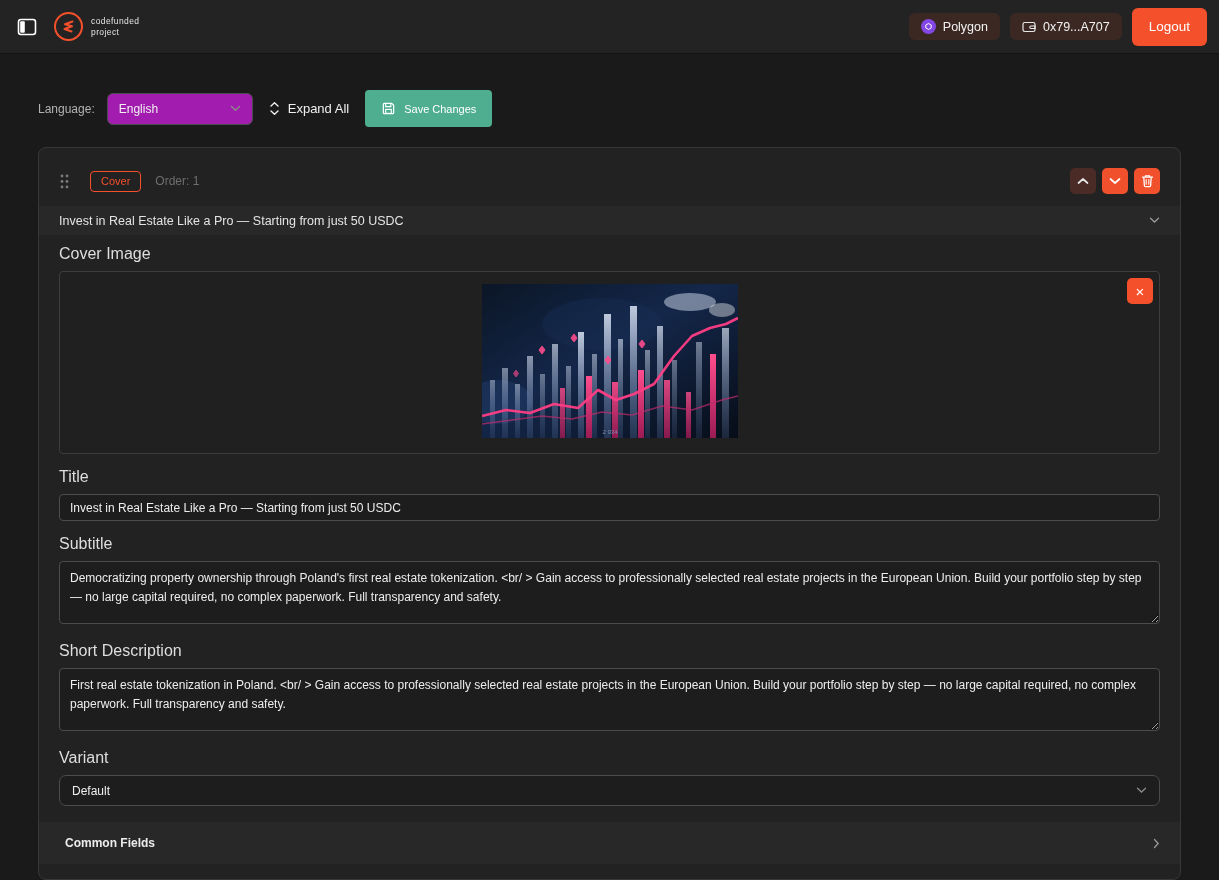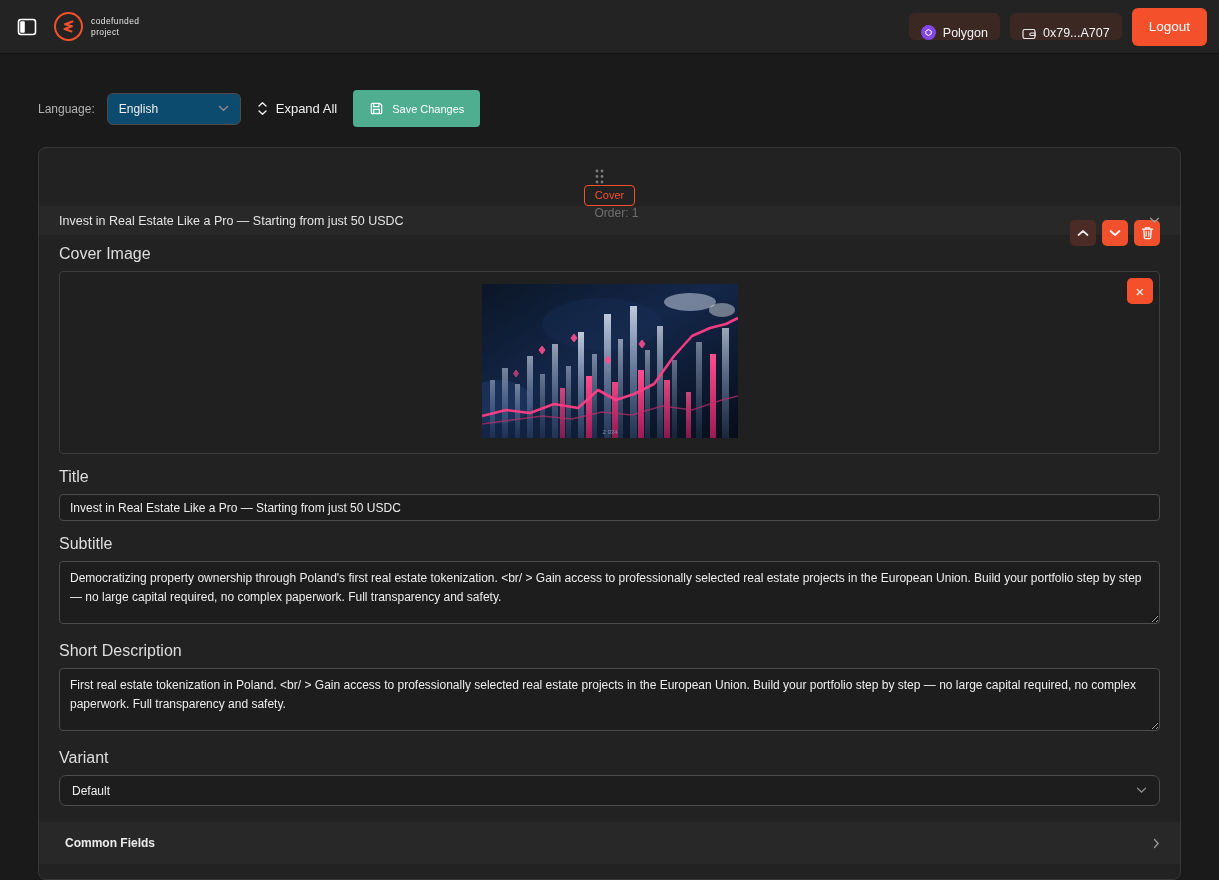--- a/index.html
+++ b/index.html
@@ -34,21 +34,21 @@
   .brand-text {
     margin-left: 8px;
     font-size: 8.5px; line-height: 1.25; letter-spacing: .4px;
     color: #e4e4e4;
   }
   .topbar-right { margin-left: auto; display: flex; align-items: center; gap: 10px; }
   .pill-badge {
     height: 27px;
     background: #3b2823;
     border-radius: 6px;
-    display: flex; align-items: flex-end; gap: 7px;
+    display: flex; align-items: center; gap: 7px;
     padding: 0 12px;
     font-size: 12.5px; color: #f2f2f2;
   }
   .polygon-dot {
     width: 15px; height: 15px; border-radius: 50%;
     background: #8247e5;
     display: flex; align-items: center; justify-content: center;
   }
   .logout-btn {
     height: 38px;
@@ -63,23 +63,23 @@
   .content { padding: 0 38px; }
   .page-head {
     margin-top: 36px;
     display: flex; align-items: center; justify-content: space-between;
   }
   .page-title { font-size: 21px; font-weight: bold; color: #fafafa; letter-spacing: .2px; }
   .page-subtitle { margin-top: 7px; font-size: 11.5px; color: #9c9c9c; }
   .head-controls { display: flex; align-items: center; gap: 16px; }
   .lang-label { font-size: 12px; color: #b3b3b3; }
   .select-box {
-    width: 134px; height: 32px;
+    width: 146px; height: 32px;
     border: 1px solid #4c4c4c; border-radius: 6px;
-    background: #0c4a6e;
+    background: #a21caf;
     display: flex; align-items: center; justify-content: space-between;
     padding: 0 11px;
     font-size: 12px; color: #f0f0f0; cursor: pointer;
     margin-left: -4px;
   }
   .expand-all {
     display: flex; align-items: center; gap: 8px;
     font-size: 13px; color: #f0f0f0; cursor: pointer;
   }
   .save-btn {
@@ -98,21 +98,20 @@
     background: #222222;
     border: 1px solid #373737;
     border-radius: 8px;
     padding-bottom: 15px;
     overflow: hidden;
   }
   .card-head {
     display: flex; align-items: center;
     padding: 20px 20px 0 20px;
     height: 46px;
-    flex-direction: column;
   }
   .drag-handle { cursor: grab; display: flex; align-items: center; margin-right: 20px; }
   .type-badge {
     border: 1px solid #f4502c; color: #f4502c;
     font-size: 11px; border-radius: 4px;
     padding: 3px 10px 4px;
   }
   .order-text { margin-left: 14px; font-size: 12px; color: #6e6e6e; }
   .card-actions { margin-left: auto; display: flex; gap: 6px; }
   .sq-btn {

